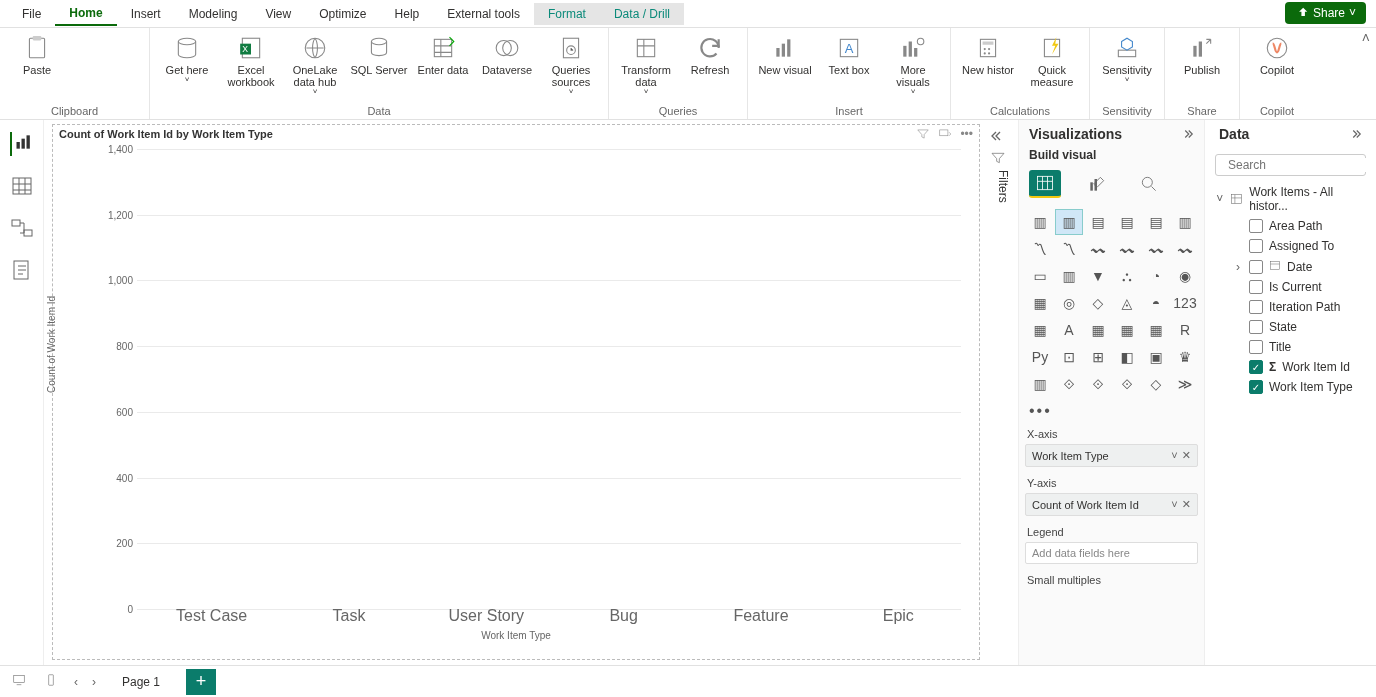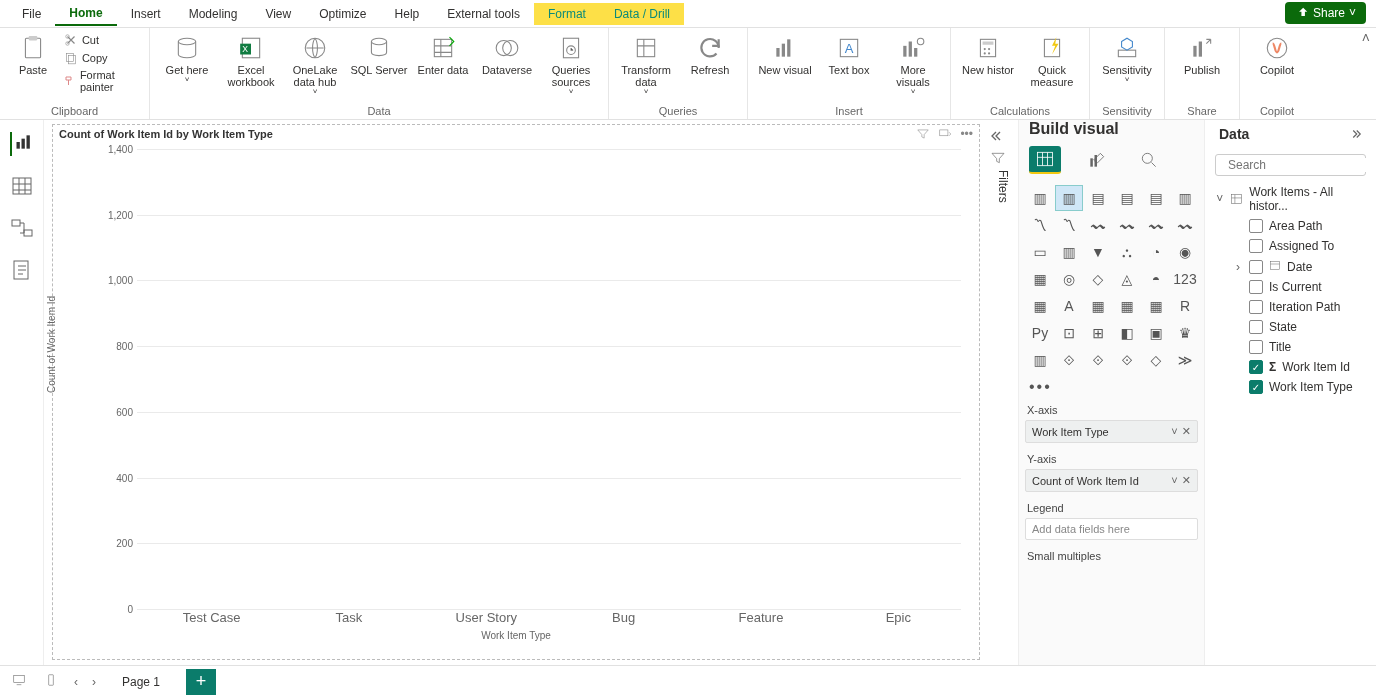--- a/index.html
+++ b/index.html
@@ -2,21 +2,21 @@
 <html><head>
 <meta charset="utf-8">
 <style>
 * { box-sizing: border-box; margin: 0; padding: 0; }
 body { font-family: "Segoe UI", Arial, sans-serif; font-size: 12px; color: #323130; background: #fff; overflow: hidden; width: 1376px; height: 697px; position: relative; }
 
 
 .top-menu { display: flex; align-items: center; height: 28px; padding: 0 8px; border-bottom: 1px solid #e1e1e1; position: relative; }
 .top-menu .tab { padding: 4px 14px; cursor: pointer; color: #323130; }
 .top-menu .tab.active { color: #0b6a0b; border-bottom: 2px solid #0b6a0b; font-weight: 600; }
-.top-menu .tab.teal { color: #0b8a7a; background: #fde047; }
+.top-menu .tab.teal { color: #0b8a7a; background: #e5e5e5; }
 .share-btn { position: absolute; right: 10px; top: 2px; background: #0b6a0b; color: #fff; padding: 4px 10px; border-radius: 4px; display: flex; align-items: center; gap: 4px; }
 .share-btn svg { width: 14px; height: 14px; }
 
 
 .ribbon { display: flex; height: 92px; border-bottom: 1px solid #e1e1e1; position: relative; }
 .ribbon-group { border-right: 1px solid #e6e6e6; padding: 4px 8px 2px 8px; display: flex; flex-direction: column; justify-content: space-between; }
 .ribbon-group .buttons { display: flex; align-items: flex-start; gap: 6px; }
 .ribbon-group .group-label { text-align: center; font-size: 11px; color: #666; padding-top: 2px; }
 .rbtn { display: flex; flex-direction: column; align-items: center; justify-content: flex-start; width: 58px; padding: 2px 0; cursor: pointer; text-align: center; line-height: 1.1; font-size: 11px; color: #323130; }
 .rbtn .ico { width: 28px; height: 28px; display: flex; align-items: center; justify-content: center; margin-bottom: 2px; color: #555; }
@@ -37,33 +37,33 @@
 .chart-actions { display: flex; gap: 8px; color: #888; }
 .chart-actions svg { width: 14px; height: 14px; }
 .chart-body { position: relative; width: 100%; height: 500px; }
 .yaxis-label { position: absolute; left: -2px; top: 50%; transform: translate(0,-50%) rotate(-90deg); transform-origin: left center; font-size: 10px; color: #666; white-space: nowrap; }
 .plot { position: absolute; left: 84px; top: 6px; right: 18px; bottom: 34px; }
 .grid-line { position: absolute; left: 0; right: 0; border-top: 1px solid #eaeaea; }
 .ytick { position: absolute; left: -40px; width: 36px; text-align: right; font-size: 10px; color: #666; transform: translateY(-50%); }
 .bars { position: absolute; left: 0; right: 0; bottom: 0; top: 0; display: flex; align-items: flex-end; }
 .bar-slot { flex: 1; display: flex; flex-direction: column; align-items: center; justify-content: flex-end; position: relative; }
 .bar { width: 74%; background: #118dff; }
-.xtick { position: absolute; bottom: -16px; font-size: 13px; color: #666; white-space: nowrap; margin-left: 12px; }
+.xtick { position: absolute; bottom: -16px; font-size: 16px; color: #666; white-space: nowrap; margin-left: 12px; }
 .xaxis-label { position: absolute; bottom: 2px; left: 50%; transform: translateX(-50%); font-size: 10px; color: #666; }
 
 
 .collapse-btns { position: absolute; left: 990px; top: 128px; display: flex; flex-direction: column; gap: 6px; color: #666; }
 .collapse-btns svg { width: 16px; height: 16px; }
 .filters-label { position: absolute; left: 996px; top: 170px; writing-mode: vertical-rl; font-size: 12px; color: #333; }
 
 
 .viz-panel { position: absolute; left: 1018px; top: 120px; width: 186px; height: 576px; border-left: 1px solid #eee; background: #fafafa; overflow: hidden; }
 .panel-head { display: flex; align-items: center; justify-content: space-between; padding: 6px 10px; font-weight: 600; font-size: 14px; }
 .panel-head svg { width: 14px; height: 14px; }
-.sub-head { padding: 0 10px 4px 10px; font-weight: 600; font-size: 16px; }
+.sub-head { padding: 0 10px 4px 10px; font-weight: 600; font-size: 12px; }
 .build-tabs { display: flex; gap: 20px; padding: 4px 10px 8px 10px; align-items: center; }
 .build-tabs .bt { width: 32px; height: 28px; display: flex; align-items: center; justify-content: center; color: #666; cursor: pointer; }
 .build-tabs .bt.active { background: #0b7c6b; color: #fff; border-radius: 3px; border-bottom: 2px solid #f2c811; }
 .viz-grid { display: grid; grid-template-columns: repeat(6, 26px); gap: 3px 3px; padding: 4px 8px; }
 .viz-item { width: 26px; height: 24px; display: flex; align-items: center; justify-content: center; color: #555; cursor: pointer; font-size: 14px; }
 .viz-item.sel { background: #d0e7f7; outline: 1px solid #8cc; }
 .viz-more { padding: 2px 10px; font-size: 16px; letter-spacing: 2px; color: #555; }
 .field-sec { padding: 6px 8px 2px 8px; font-size: 11px; color: #444; }
 .field-well { margin: 2px 6px 4px 6px; background: #eef0f0; border: 1px solid #ddd; border-radius: 2px; padding: 4px 6px; display: flex; align-items: center; justify-content: space-between; font-size: 11px; }
 .field-well.empty { background: #fff; color: #888; }
@@ -119,43 +119,20 @@
   <div class="ribbon-group" style="width:150px">
     <div class="buttons">
       <div class="rbtn">
         <div class="ico">
             <svg viewBox="0 0 24 24">
               <rect x="5" y="3" width="14" height="18" rx="1" fill="none" stroke="#888"></rect>
               <rect x="8" y="1" width="8" height="4" rx="1" fill="#ccc"></rect>
             </svg>
           </div>
         <span>Paste</span>
-      </div>
-      <div class="clip-col">
-        <div class="clip-item">
-            <svg viewBox="0 0 24 24">
-              <path d="M6 6l12 12M6 18L18 6" stroke="#888" stroke-width="2"></path>
-              <circle cx="6" cy="18" r="3" fill="none" stroke="#888"></circle>
-              <circle cx="6" cy="6" r="3" fill="none" stroke="#888"></circle>
-            </svg>
-            <span>Cut</span>
-          </div>
-        <div class="clip-item">
-            <svg viewBox="0 0 24 24">
-              <rect x="4" y="4" width="12" height="14" fill="none" stroke="#888"></rect>
-              <rect x="8" y="8" width="12" height="14" fill="none" stroke="#888"></rect>
-            </svg>
-            <span>Copy</span>
-          </div>
-        <div class="clip-item">
-            <svg viewBox="0 0 24 24">
-              <path d="M4 4h10v6H4zM9 10v10" stroke="#d88" fill="none" stroke-width="2"></path>
-            </svg>
-            <span>Format painter</span>
-          </div>
       </div>
     </div>
     <div class="group-label">Clipboard</div>
   </div>
 
   <div class="ribbon-group">
     <div class="buttons">
       <div class="rbtn">
           <div class="ico">
             <svg viewBox="0 0 24 24">
@@ -456,20 +433,26 @@
   <svg viewBox="0 0 24 24">
       <path d="M15 6l-6 6 6 6M9 6l-6 6 6 6" stroke="#666" fill="none" stroke-width="2"></path>
     </svg>
   <svg viewBox="0 0 24 24">
       <path d="M3 5h18l-7 8v6l-4-2v-4z" fill="none" stroke="#666"></path>
     </svg>
 </div>
 <div class="filters-label">Filters</div>
 
 <div class="viz-panel">
+  <div class="panel-head">
+    <span>Visualizations</span>
+    <svg viewBox="0 0 24 24">
+        <path d="M9 6l6 6-6 6M15 6l6 6-6 6" stroke="#666" fill="none" stroke-width="2"></path>
+      </svg>
+  </div>
   <div class="sub-head">Build visual</div>
   <div class="build-tabs">
     <div class="bt active">
         <svg viewBox="0 0 24 24" width="20" height="20">
           <rect x="3" y="4" width="18" height="16" fill="none" stroke="#fff"></rect>
           <path d="M3 10h18M9 4v16M15 4v16" stroke="#fff"></path>
         </svg>
       </div>
     <div class="bt">
         <svg viewBox="0 0 24 24" width="20" height="20">

